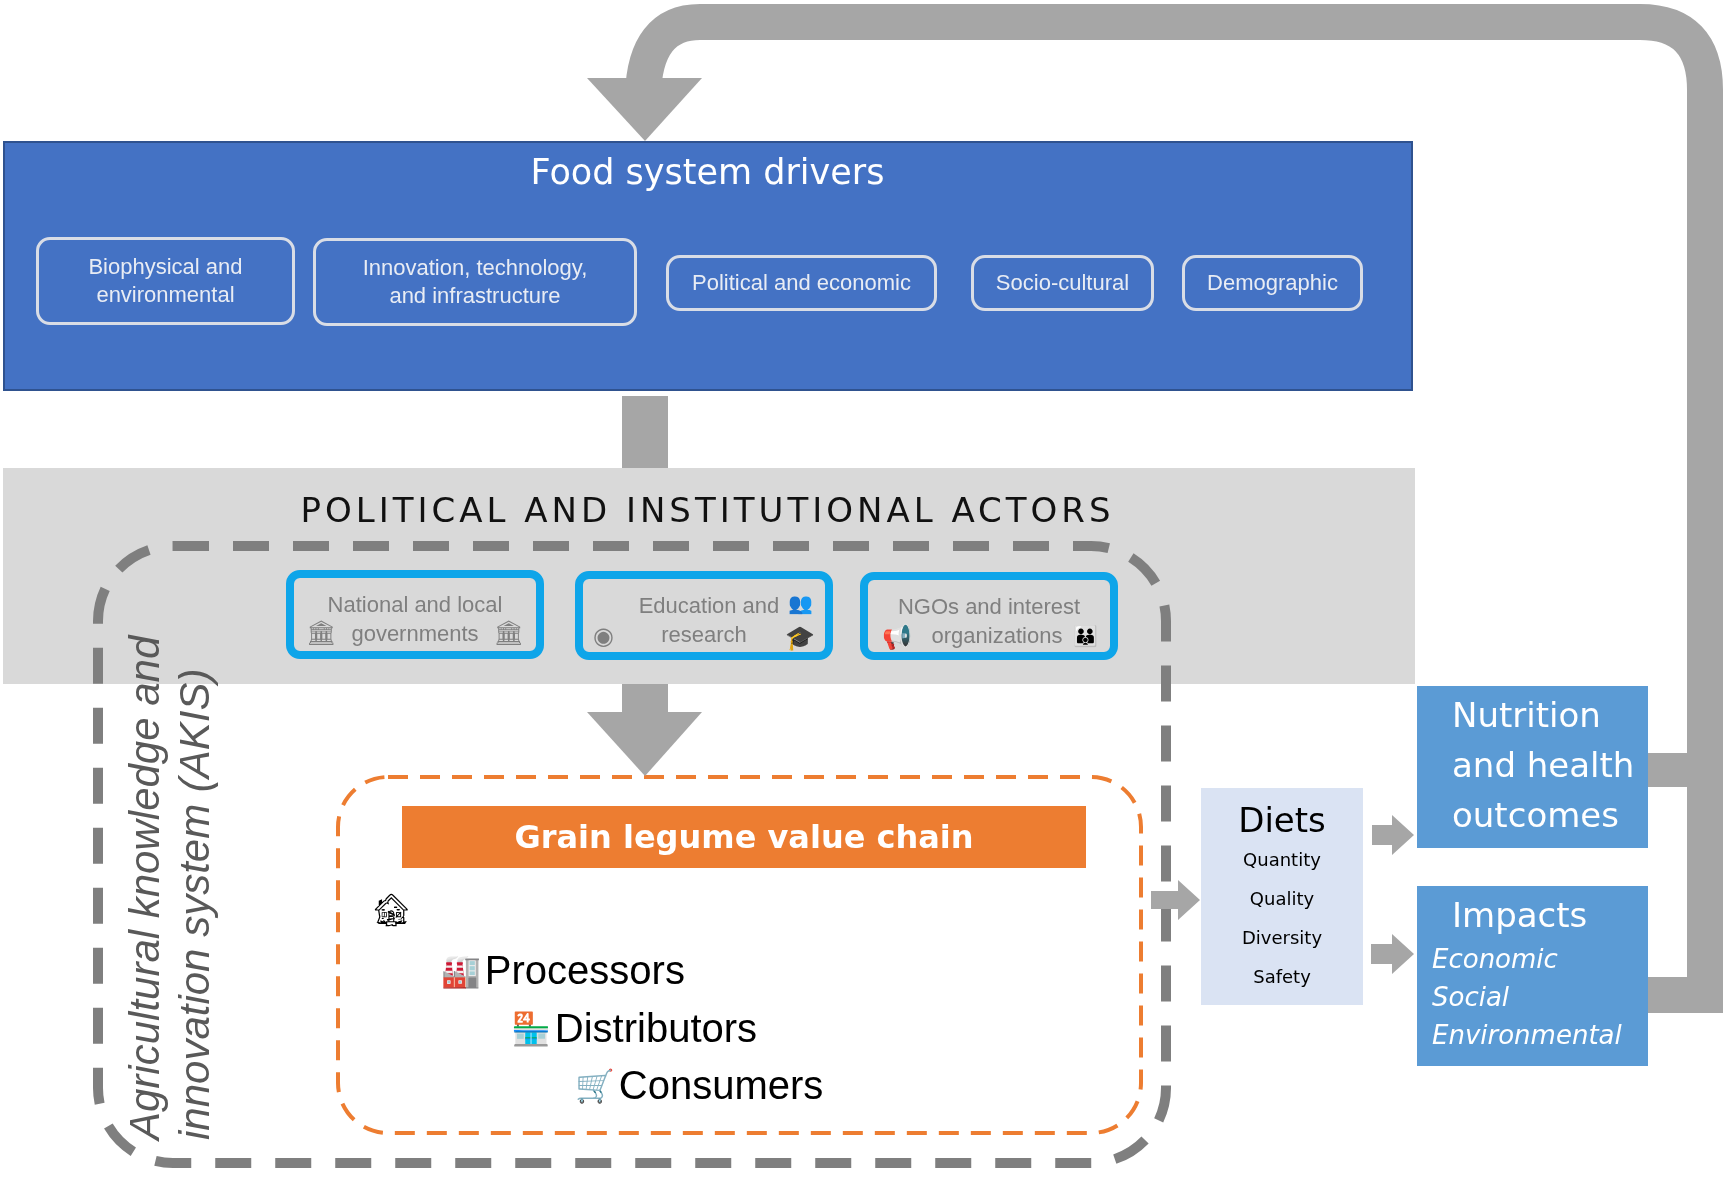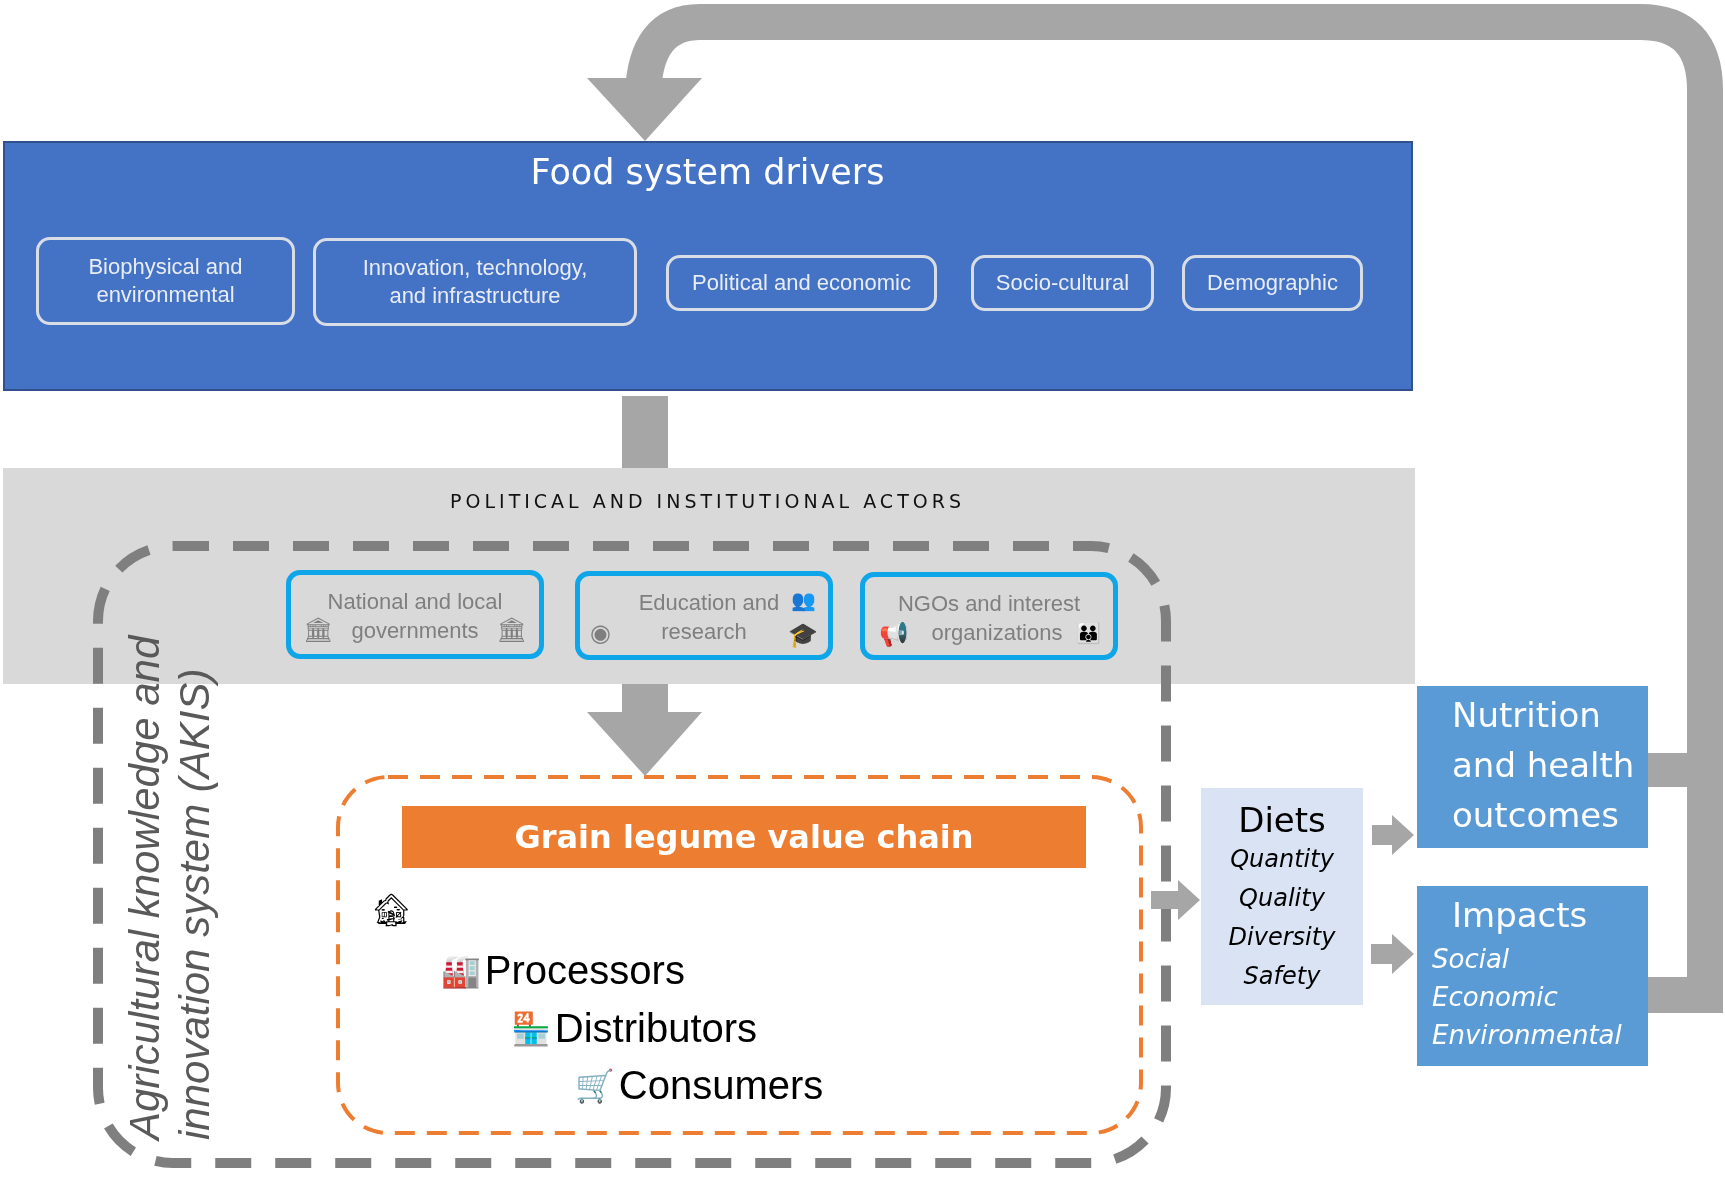--- a/index.html
+++ b/index.html
@@ -3,29 +3,29 @@
 <meta charset="utf-8">
 <style>
   html,body{margin:0;padding:0;background:#fff;}
   body{width:1725px;height:1184px;position:relative;overflow:hidden;font-family:"Liberation Sans",sans-serif;}
   .abs{position:absolute;}
   svg.layer{position:absolute;left:0;top:0;width:1725px;height:1184px;}
   .drivers{left:3px;top:141px;width:1410px;height:250px;background:#4472c4;border:2px solid #2f528f;box-sizing:border-box;}
   .drivers-title{left:0;top:152px;width:1415px;text-align:center;color:#fff;font-family:"DejaVu Sans",sans-serif;font-size:35px;}
   .driver{box-sizing:border-box;border:3px solid #d9dde6;border-radius:14px;color:#e8ecf4;font-size:22px;display:flex;align-items:center;justify-content:center;text-align:center;line-height:28px;}
   .actors{left:3px;top:468px;width:1412px;height:216px;background:#d9d9d9;}
-  .actors-title{left:0;top:490px;width:1415px;text-align:center;font-family:"DejaVu Sans",sans-serif;font-size:19px;letter-spacing:4px;color:#111;}
-  .actor{box-sizing:border-box;border:5px solid #0ea5e9;border-radius:14px;color:#7f7f7f;font-size:22px;text-align:center;line-height:29px;padding-top:12px;}
+  .actors-title{left:0;top:490px;width:1415px;text-align:center;font-family:"DejaVu Sans",sans-serif;font-size:34px;letter-spacing:4px;color:#111;}
+  .actor{box-sizing:border-box;border:8px solid #0ea5e9;border-radius:14px;color:#7f7f7f;font-size:22px;text-align:center;line-height:29px;padding-top:12px;}
   .actor .ico{position:absolute;font-size:24px;color:#7f7f7f;}
   .gvc-banner{left:402px;top:806px;width:684px;height:62px;background:#ed7d31;color:#fff;font-family:"DejaVu Sans",sans-serif;font-weight:bold;font-size:32px;display:flex;align-items:center;justify-content:center;}
   .chain{font-size:40px;color:#000;display:flex;align-items:center;}
   .chain .ico{font-size:32px;margin-right:4px;}
   .diets{left:1201px;top:788px;width:162px;height:217px;background:#dae3f3;text-align:center;color:#000;font-family:"DejaVu Sans",sans-serif;}
   .diets .t{font-size:34px;margin-top:12px;line-height:40px;}
-  .diets .s{font-size:24px;font-style:italic;line-height:39px;}
+  .diets .s{font-size:18px;line-height:39px;}
   .outcome{background:#5b9bd5;color:#fff;font-family:"DejaVu Sans",sans-serif;box-sizing:border-box;padding-left:15px;}
   .outcome .t{font-size:34px;line-height:50px;margin-left:20px;}
   .outcome .s{font-size:26px;font-style:italic;line-height:38px;}
   .akis{left:120px;top:1140px;transform-origin:0 0;transform:rotate(-90deg);font-size:42px;font-style:italic;color:#595959;line-height:50px;white-space:nowrap;}
 </style>
 </head>
 <body>
 
 <svg class="layer" viewBox="0 0 1725 1184">
 
@@ -130,16 +130,16 @@
 </div>
 
 <div class="abs outcome" style="left:1417px;top:686px;width:231px;height:162px;padding-top:4px;">
   <div class="t">Nutrition</div>
   <div class="t">and health</div>
   <div class="t">outcomes</div>
 </div>
 
 <div class="abs outcome" style="left:1417px;top:886px;width:231px;height:180px;padding-top:4px;">
   <div class="t">Impacts</div>
+  <div class="s">Economic</div>
   <div class="s">Social</div>
-  <div class="s">Economic</div>
   <div class="s">Environmental</div>
 </div>
 
 </body></html>

